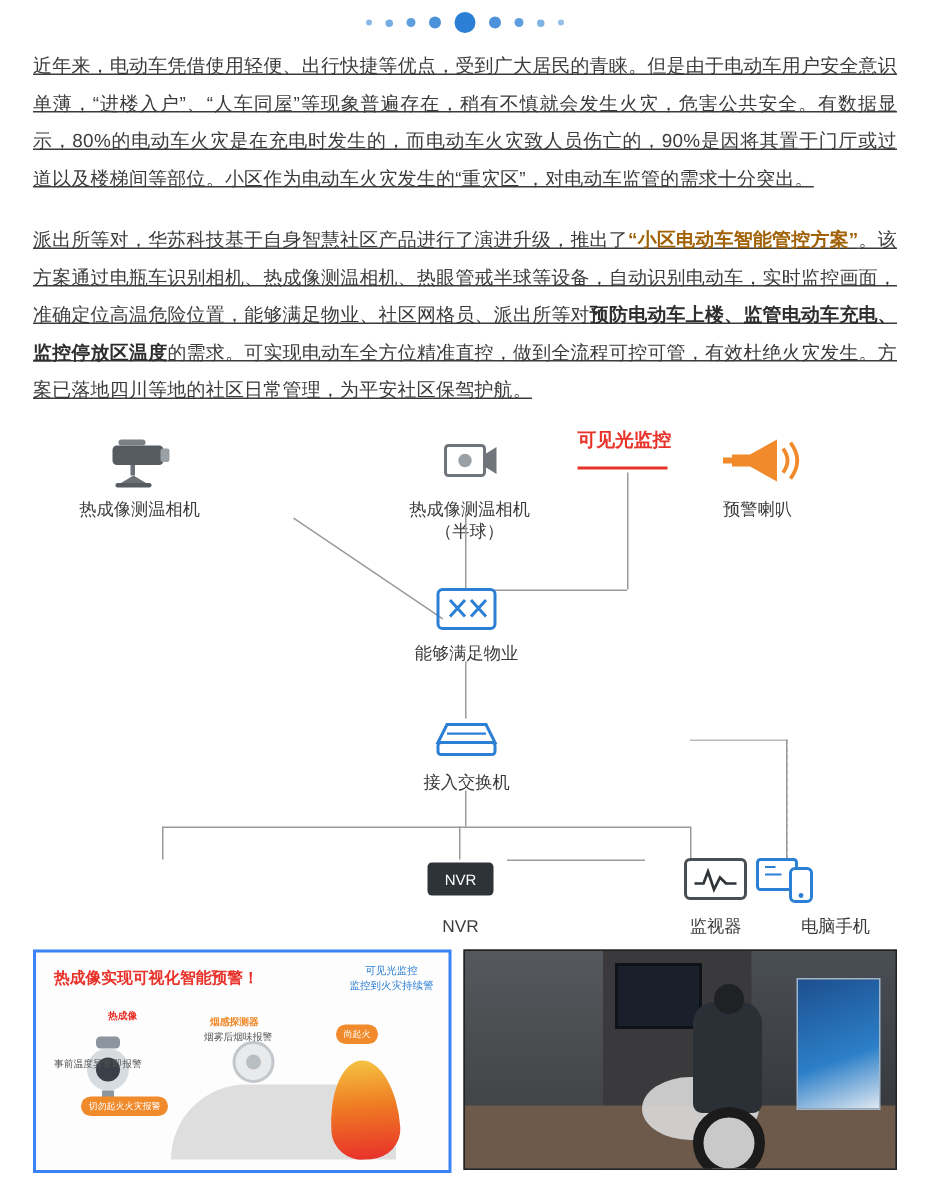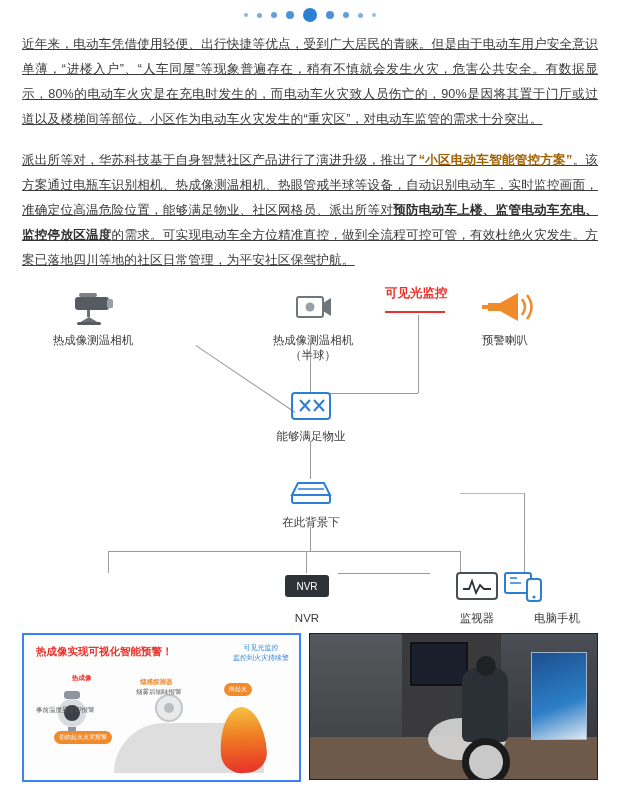--- a/index.html
+++ b/index.html
@@ -378,21 +378,21 @@
     <div class="line v" style="left:310px; top:158px; height:38px;"></div>
 
     <div class="node" style="left:256px; top:186px; width:110px;">
       <div class="icon-box">
         <svg width="58" height="40" viewBox="0 0 58 40" aria-hidden="true">
           <path d="M10 24 L16 12 L42 12 L48 24 Z" fill="none" stroke="#2b7fd4" stroke-width="2"></path>
           <rect x="10" y="24" width="38" height="8" rx="2" fill="none" stroke="#2b7fd4" stroke-width="2"></rect>
           <path d="M16 18 L42 18" stroke="#2b7fd4" stroke-width="1.5"></path>
         </svg>
       </div>
-      <span class="cap">在此背景下</span>
+      <span class="cap">接入交换机</span>
     </div>
 
     <div class="line v" style="left:310px; top:244px; height:24px;"></div>
     <div class="line h" style="left:108px; top:268px; width:352px;"></div>
     <div class="line v" style="left:108px; top:268px; height:22px;"></div>
     <div class="line v" style="left:306px; top:268px; height:22px;"></div>
     <div class="line v" style="left:460px; top:268px; height:22px;"></div>
     <div class="line h" style="left:338px; top:290px; width:92px;"></div>
     <div class="line dash-v" style="left:524px; top:210px; height:80px;"></div>
     <div class="line h" style="left:460px; top:210px; width:64px; background:#b9b9b9;"></div>

